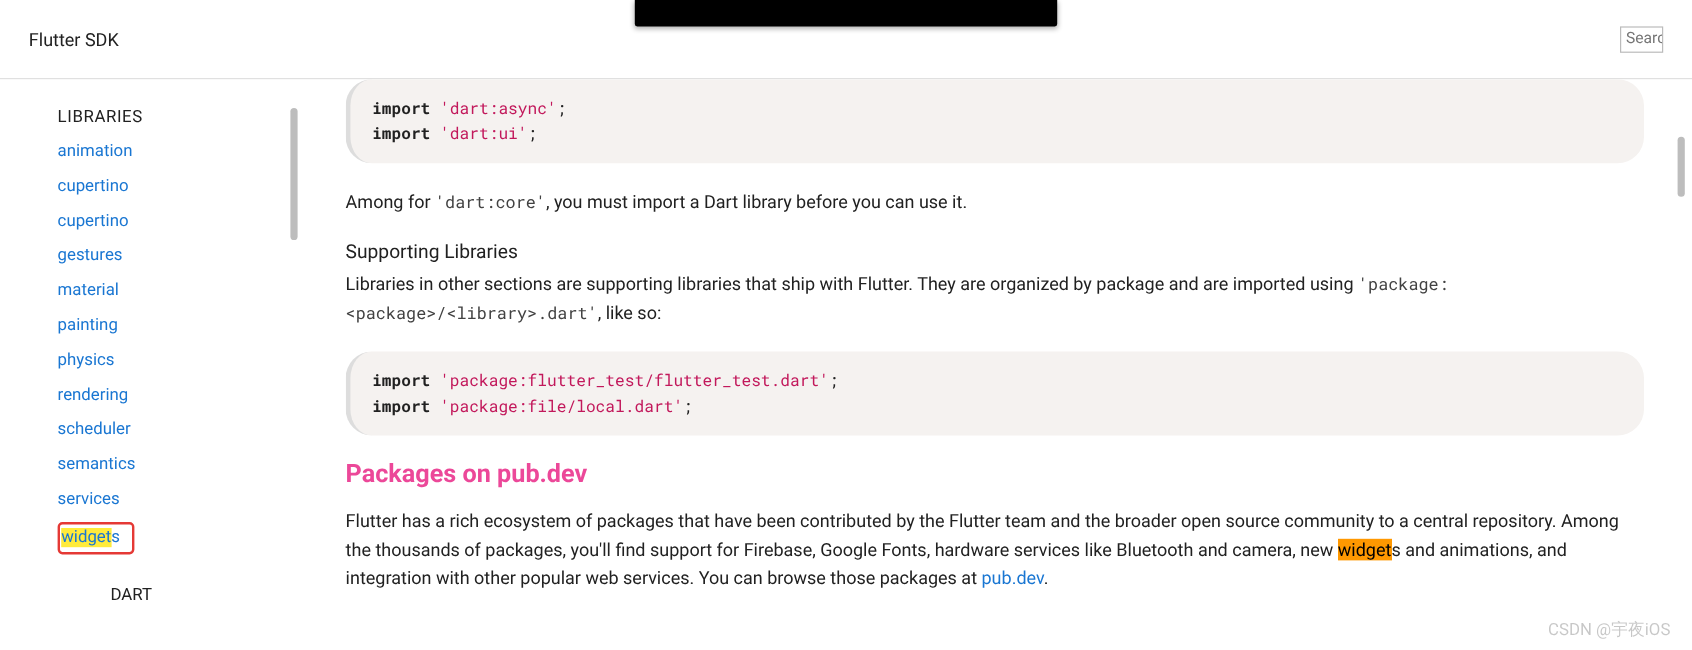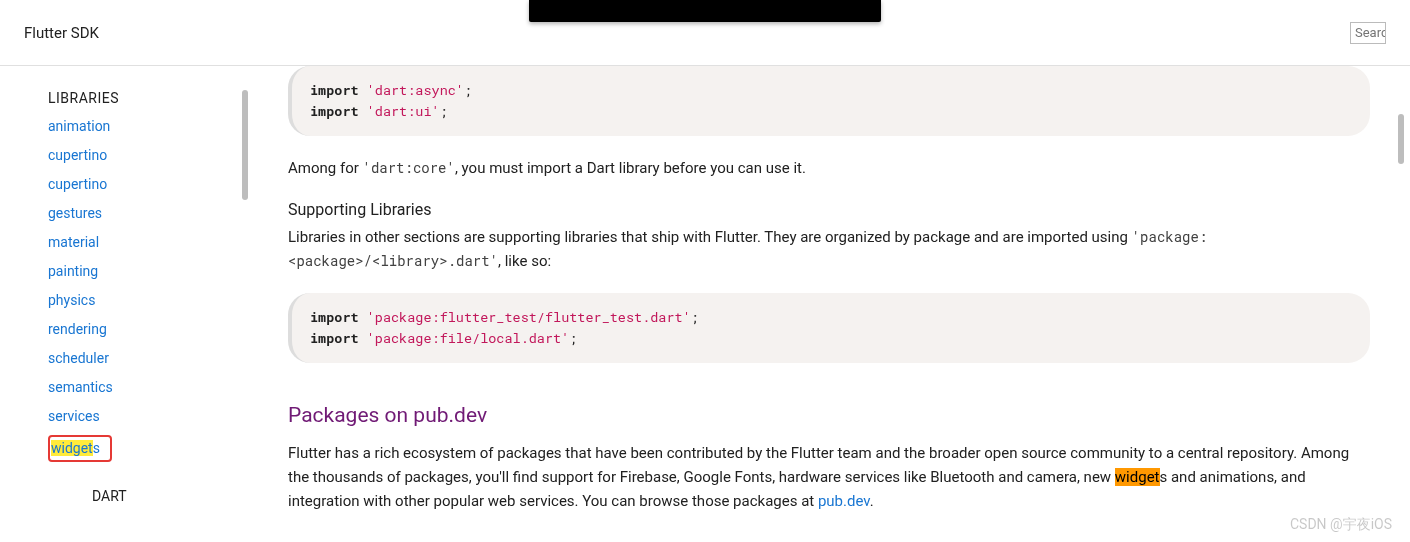--- a/index.html
+++ b/index.html
@@ -146,23 +146,23 @@
     }
     h3.section-heading {
       font-size: 16px;
       font-weight: 400;
       color: #212121;
       margin-bottom: 6px;
       margin-top: 4px;
     }
     h2.big-heading {
       font-size: 21px;
-      font-weight: 400;
-      color: #701a75;
-      margin: 40px 0 14px 0;
+      font-weight: 700;
+      color: #ec4899;
+      margin: 21px 0 14px 0;
     }
     .highlight-orange {
       background: #ff9800;
       color: #000;
     }
     a.inline-link {
       color: #1976d2;
       text-decoration: none;
     }
     .watermark {

